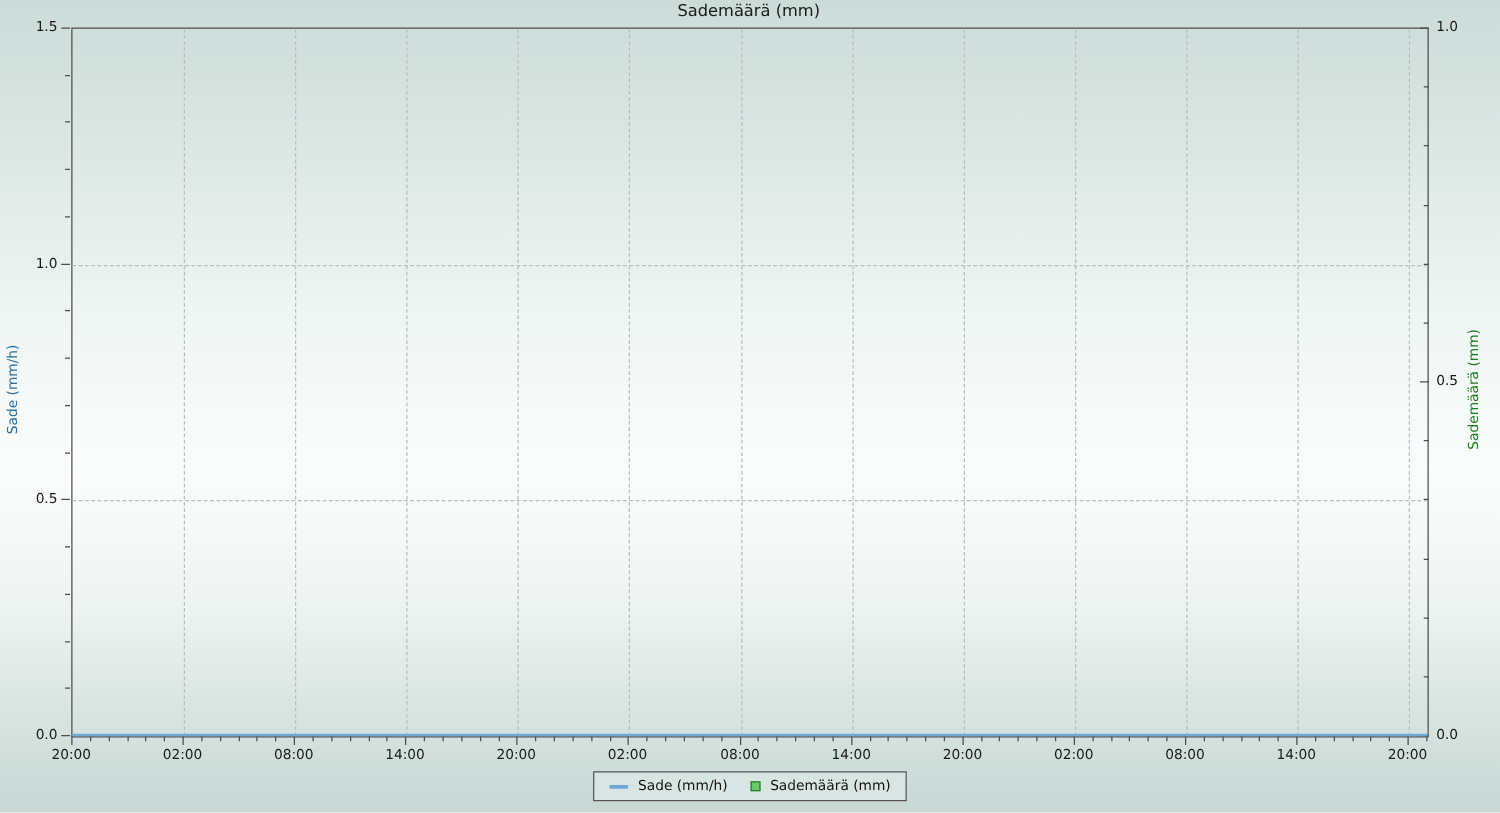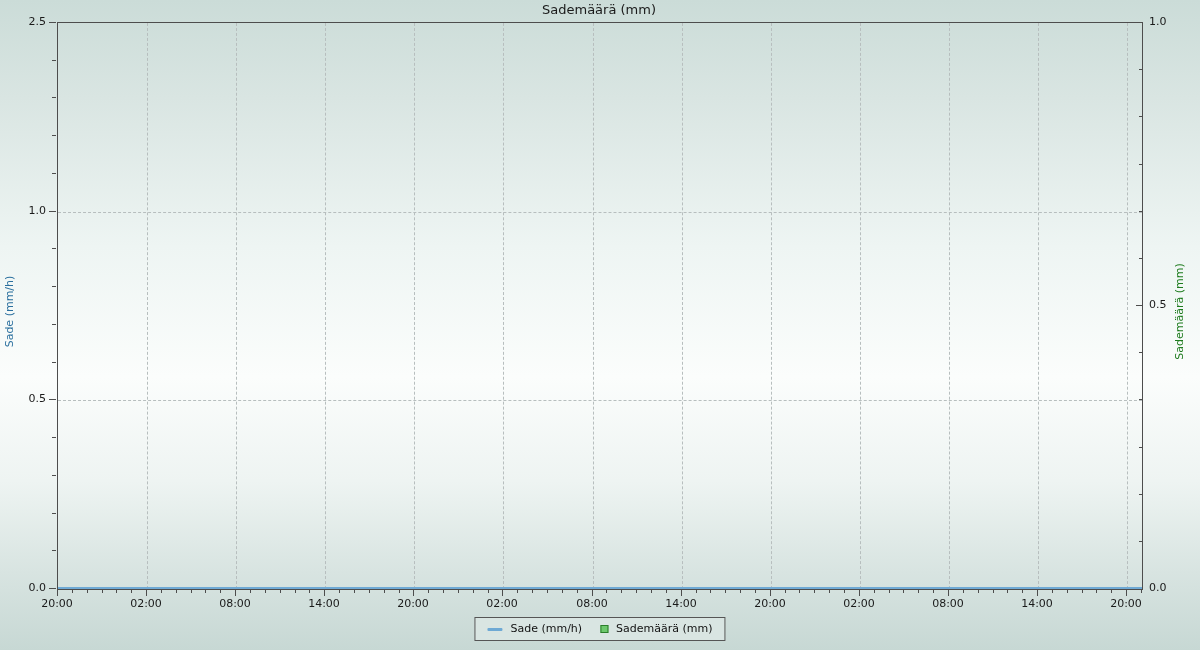--- a/index.html
+++ b/index.html
@@ -199,21 +199,21 @@
     <div class="tick y" style="left: 52px; top: 324px; width: 4px;"></div>
     <div class="tick y" style="left: 52px; top: 286px; width: 4px;"></div>
     <div class="tick y" style="left: 52px; top: 248px; width: 4px;"></div>
     <div class="tick y" style="left: 49px; top: 211px; width: 7px;"></div>
     <div class="tick-label ylab-left" style="left: 0px; top: 204px; width: 46px;">1.0</div>
     <div class="tick y" style="left: 52px; top: 173px; width: 4px;"></div>
     <div class="tick y" style="left: 52px; top: 135px; width: 4px;"></div>
     <div class="tick y" style="left: 52px; top: 97px; width: 4px;"></div>
     <div class="tick y" style="left: 52px; top: 60px; width: 4px;"></div>
     <div class="tick y" style="left: 49px; top: 22px; width: 7px;"></div>
-    <div class="tick-label ylab-left" style="left: 0px; top: 15px; width: 46px;">2.5</div>
+    <div class="tick-label ylab-left" style="left: 0px; top: 15px; width: 46px;">1.5</div>
     <div class="tick y" style="left: 1136px; top: 588px; width: 7px;"></div>
     <div class="tick-label ylab-right" style="left: 1149px; top: 581px; width: 40px;">0.0</div>
     <div class="tick y" style="left: 1139px; top: 541px; width: 4px;"></div>
     <div class="tick y" style="left: 1139px; top: 494px; width: 4px;"></div>
     <div class="tick y" style="left: 1139px; top: 447px; width: 4px;"></div>
     <div class="tick y" style="left: 1139px; top: 399px; width: 4px;"></div>
     <div class="tick y" style="left: 1139px; top: 352px; width: 4px;"></div>
     <div class="tick y" style="left: 1136px; top: 305px; width: 7px;"></div>
     <div class="tick-label ylab-right" style="left: 1149px; top: 298px; width: 40px;">0.5</div>
     <div class="tick y" style="left: 1139px; top: 258px; width: 4px;"></div>

